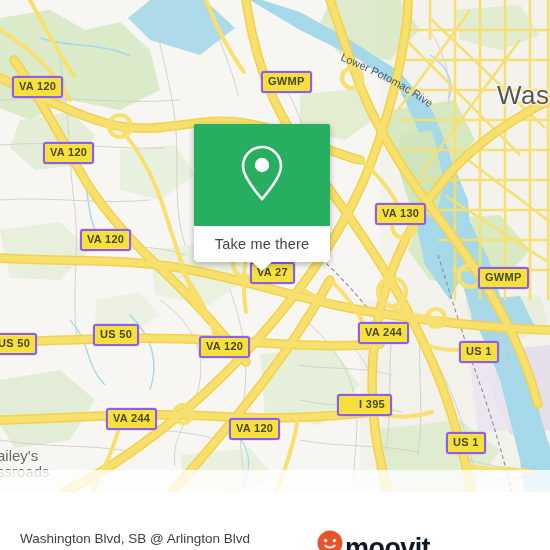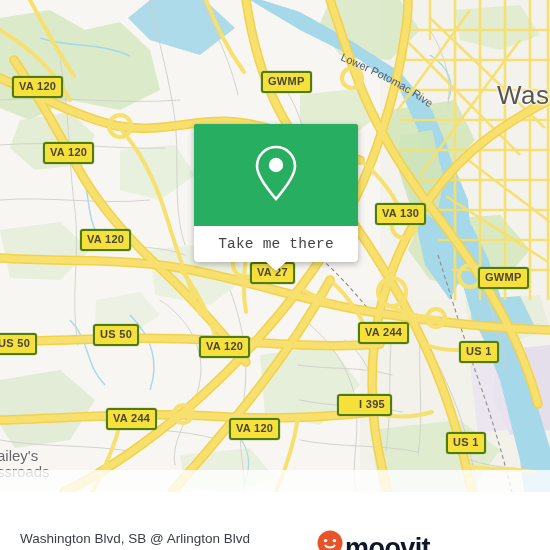--- a/index.html
+++ b/index.html
@@ -16,21 +16,21 @@
     position: absolute; left: 0; top: 0; width: 550px; height: 492px;
     background: #f7f6f2;
     overflow: hidden;
   }
   #map-svg { position: absolute; left: 0; top: 0; width: 550px; height: 492px; display: block; }
 
   
   .shield {
     position: absolute;
     background: #f6e03c;
-    border: 2px solid #4d7c0f;
+    border: 2px solid #8b5cf6;
     border-radius: 3px;
     color: #4a4630;
     font-size: 11px;
     font-weight: bold;
     line-height: 1;
     padding: 3px 5px 4px 5px;
     white-space: nowrap;
     letter-spacing: 0.3px;
     box-shadow: 0 0 0 0.5px rgba(180,170,80,0.45);
   }
@@ -45,26 +45,25 @@
   }
   #label-washington { font-size: 26px; letter-spacing: 0.5px; color: #555; }
   #label-baileys { font-size: 15px; color: #666; line-height: 1.05; }
   #label-potomac-wrap { position: absolute; left: 338px; top: 52px; width: 140px; height: 60px; }
   #label-potomac-wrap text { font-size: 11px; fill: #4a5a66; font-family: "Liberation Sans", sans-serif; }
 
   
   #popup-card {
     position: absolute;
     left: 194px; top: 124px;
-    width: 164px; height: 138px;
+    width: 136px; height: 138px;
     border-radius: 3px;
     background: #4d7c0f;
     box-shadow: 0 2px 6px rgba(0,0,0,0.28);
     overflow: visible;
-    font-family: Liberation Mono, monospace;
   }
   #popup-hero {
     height: 102px; width: 100%;
     background: #27ae60;
     border-radius: 3px 3px 0 0;
     display: flex; align-items: center; justify-content: center;
   }
   #popup-action {
     height: 36px; width: 100%;
     display: flex; align-items: center; justify-content: center;

